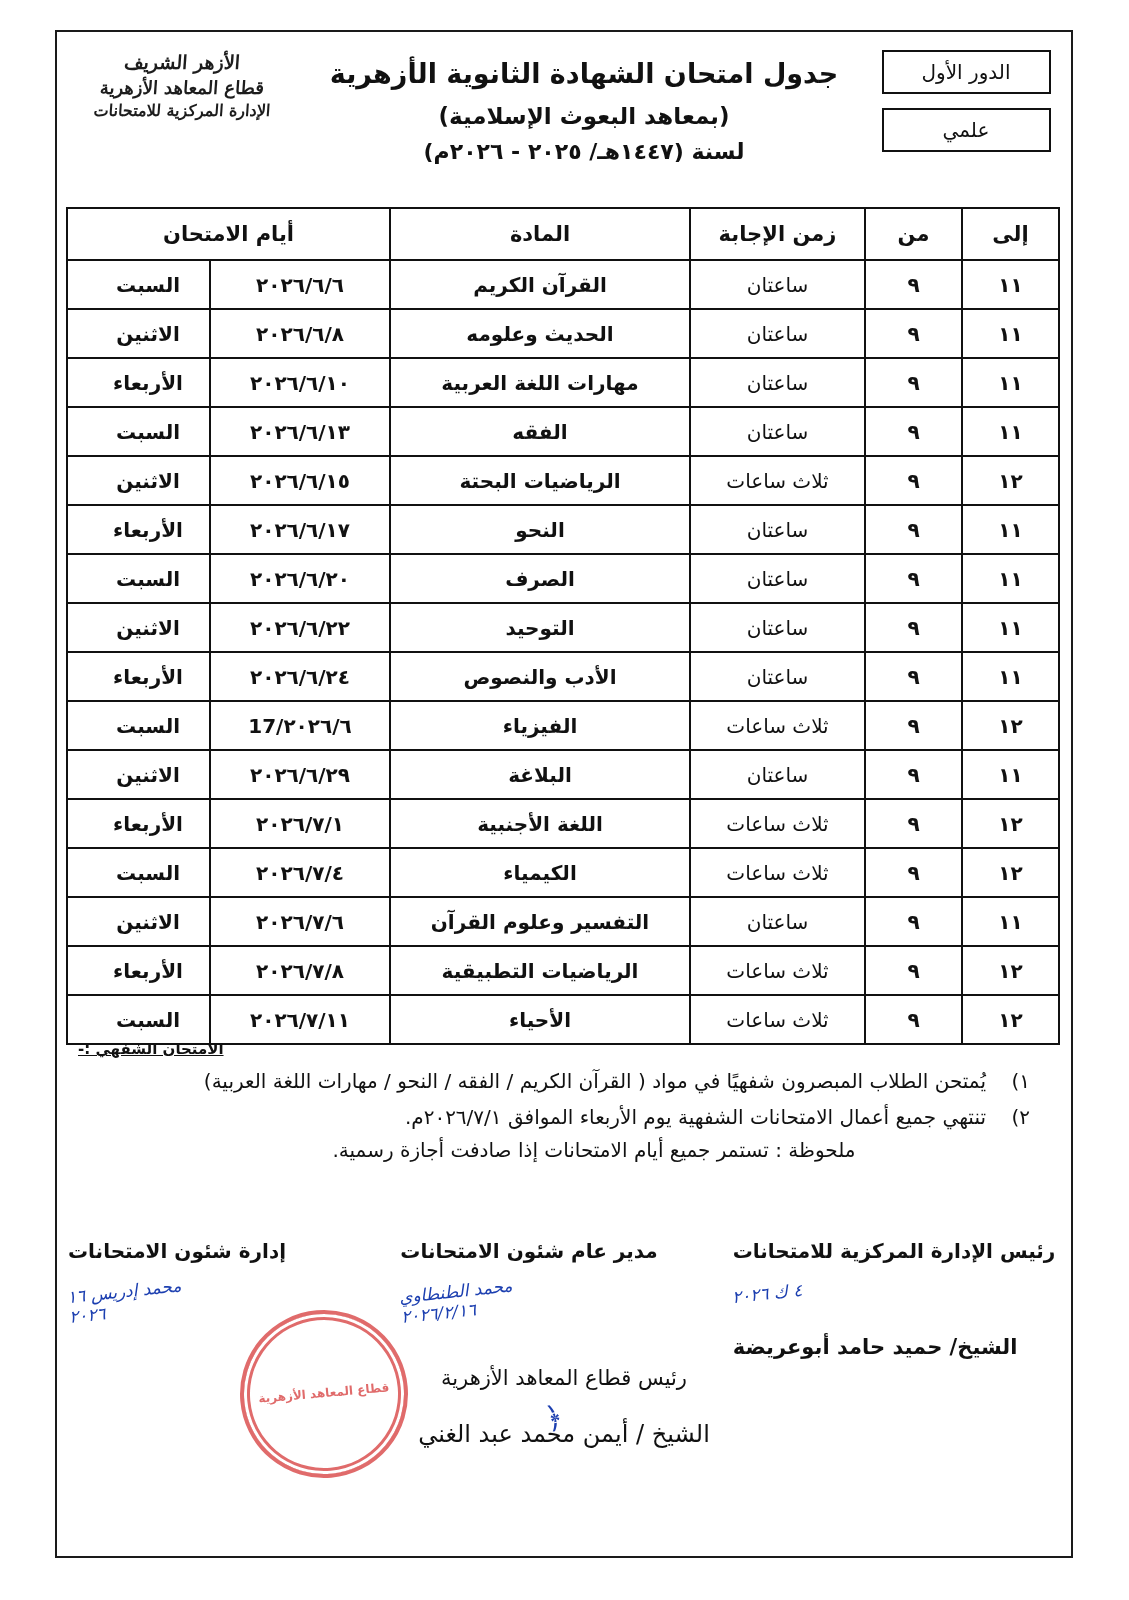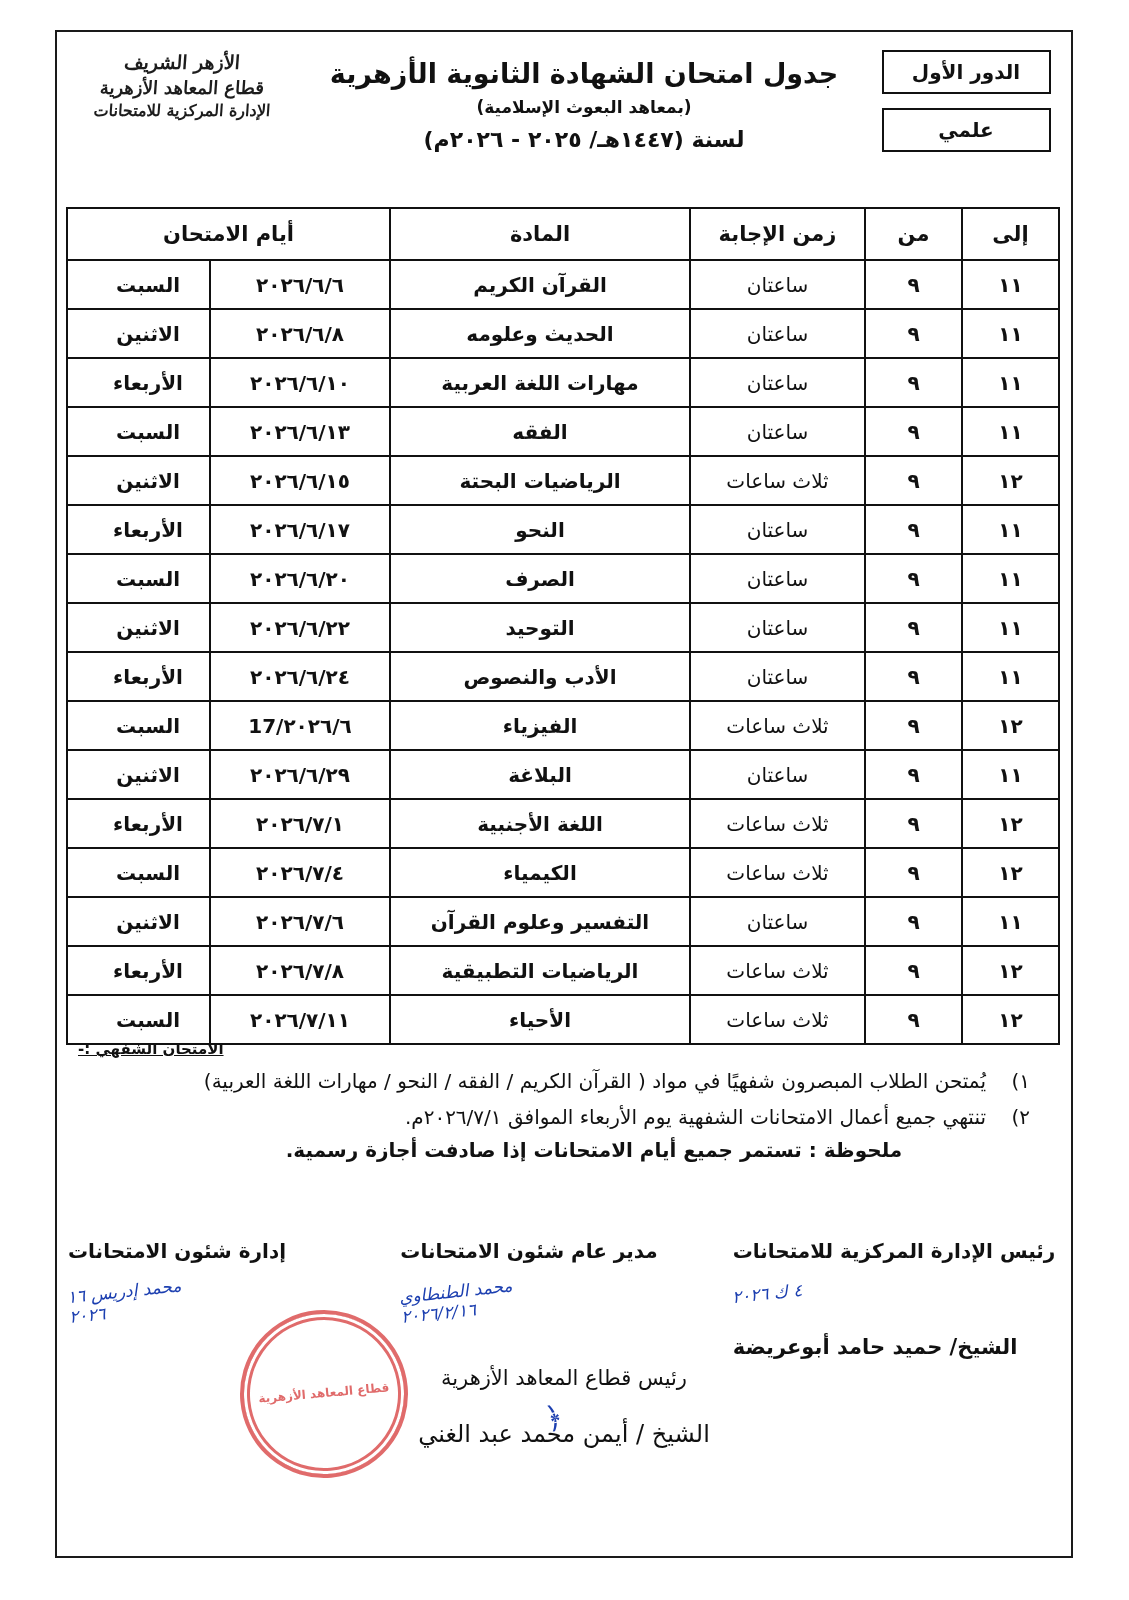--- a/index.html
+++ b/index.html
@@ -48,39 +48,39 @@
     gap: 14px;
   }
   .tagbox {
     width: 165px;
     height: 40px;
     border: 2px solid #111;
     display: flex;
     align-items: center;
     justify-content: center;
     font-size: 20px;
-    font-weight: bold;
+    font-weight: normal;
     color: #111;
     background: #fff;
   }
   .hdr-center {
     flex: 1;
     text-align: center;
     padding-top: 18px;
     color: #111;
   }
   .hdr-center .l1 {
     font-size: 27px;
     font-weight: bold;
     letter-spacing: -0.5px;
   }
   .hdr-center .l2 {
-    font-size: 17px;
-    font-weight: bold;
-    margin-top: 8px;
+    font-size: 23px;
+    font-weight: bold;
+    margin-top: 14px;
   }
   .hdr-center .l3 {
     font-size: 22px;
     font-weight: bold;
     margin-top: 10px;
   }
   .hdr-right {
     width: 240px;
     padding-top: 10px;
     text-align: center;
@@ -157,21 +157,21 @@
     gap: 12px;
     font-size: 20px;
     margin-bottom: 6px;
     line-height: 1.5;
     padding-right: 30px;
   }
   .note-idx { width: 32px; flex: none; text-align: right; }
   .note-txt { flex: 1; }
   .note-emph {
     font-size: 20px;
-    font-weight: bold;
+    font-weight: normal;
     text-align: center;
     margin-top: 6px;
     padding-left: 60px;
   }
 
   
   .sig-row {
     position: absolute;
     left: 68px;
     top: 1222px;

